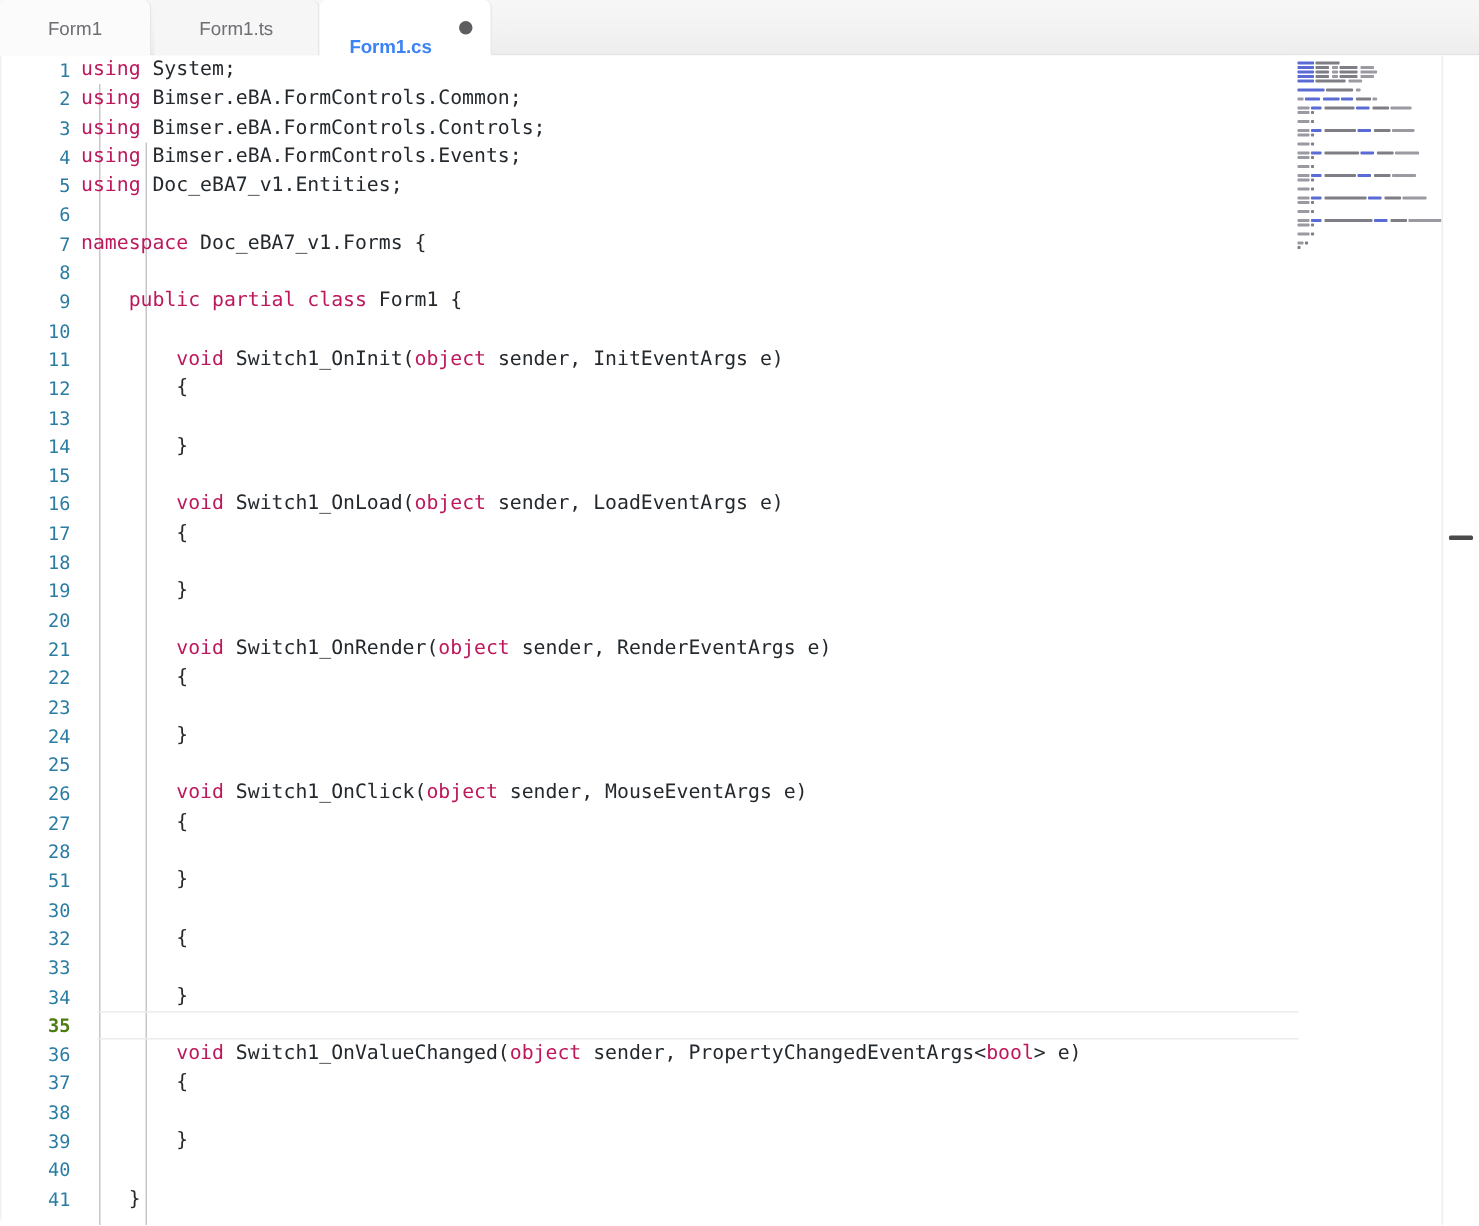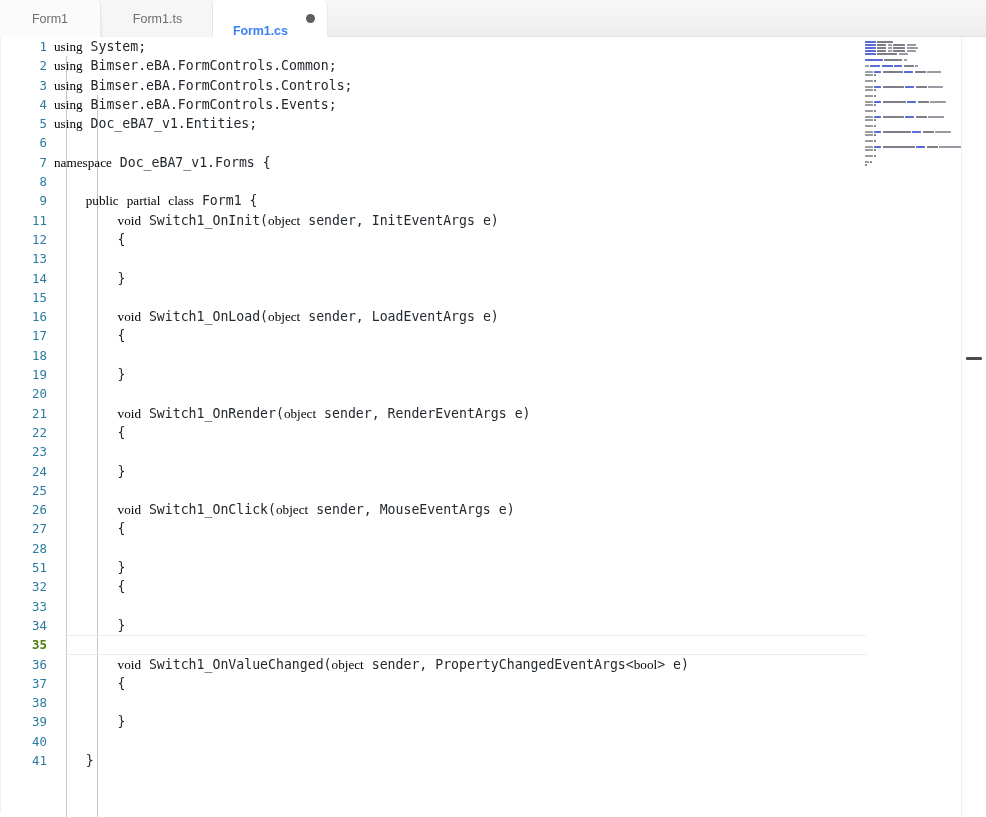--- a/index.html
+++ b/index.html
@@ -147,21 +147,21 @@
     pointer-events: none;
     z-index: 0;
   }
   .guide {
     position: absolute;
     width: 1px;
     background: #c8c8c8;
   }
 
   
-  .kw   { color: #000000; font-family: Liberation Serif, serif; }
+  .kw   { color: #be185d; }
   .pl   { color: #24292e; }
 
   
   .minimap {
     position: absolute;
     right: 24px; top: 0;
     width: 100px;
     height: 780px;
     background: #ffffff;
     overflow: hidden;
@@ -237,39 +237,41 @@
       <div class="codewrap" id="codewrap">
           <div class="line"><div class="gutter">1</div><div class="content"><span class="kw">using</span><span class="pl"> System;</span></div></div>
           <div class="line"><div class="gutter">2</div><div class="content"><span class="kw">using</span><span class="pl"> Bimser.eBA.FormControls.Common;</span></div></div>
           <div class="line"><div class="gutter">3</div><div class="content"><span class="kw">using</span><span class="pl"> Bimser.eBA.FormControls.Controls;</span></div></div>
           <div class="line"><div class="gutter">4</div><div class="content"><span class="kw">using</span><span class="pl"> Bimser.eBA.FormControls.Events;</span></div></div>
           <div class="line"><div class="gutter">5</div><div class="content"><span class="kw">using</span><span class="pl"> Doc_eBA7_v1.Entities;</span></div></div>
           <div class="line"><div class="gutter">6</div><div class="content"></div></div>
           <div class="line"><div class="gutter">7</div><div class="content"><span class="kw">namespace</span><span class="pl"> Doc_eBA7_v1.Forms {</span></div></div>
           <div class="line"><div class="gutter">8</div><div class="content"></div></div>
           <div class="line"><div class="gutter">9</div><div class="content"><span class="pl">    </span><span class="kw">public</span><span class="pl"> </span><span class="kw">partial</span><span class="pl"> </span><span class="kw">class</span><span class="pl"> Form1 {</span></div></div>
+          <div class="line"><div class="gutter">10</div><div class="content"></div></div>
           <div class="line"><div class="gutter">11</div><div class="content"><span class="pl">        </span><span class="kw">void</span><span class="pl"> Switch1_OnInit(</span><span class="kw">object</span><span class="pl"> sender, InitEventArgs e)</span></div></div>
           <div class="line"><div class="gutter">12</div><div class="content"><span class="pl">        {</span></div></div>
           <div class="line"><div class="gutter">13</div><div class="content"></div></div>
           <div class="line"><div class="gutter">14</div><div class="content"><span class="pl">        }</span></div></div>
           <div class="line"><div class="gutter">15</div><div class="content"></div></div>
           <div class="line"><div class="gutter">16</div><div class="content"><span class="pl">        </span><span class="kw">void</span><span class="pl"> Switch1_OnLoad(</span><span class="kw">object</span><span class="pl"> sender, LoadEventArgs e)</span></div></div>
           <div class="line"><div class="gutter">17</div><div class="content"><span class="pl">        {</span></div></div>
           <div class="line"><div class="gutter">18</div><div class="content"></div></div>
           <div class="line"><div class="gutter">19</div><div class="content"><span class="pl">        }</span></div></div>
           <div class="line"><div class="gutter">20</div><div class="content"></div></div>
           <div class="line"><div class="gutter">21</div><div class="content"><span class="pl">        </span><span class="kw">void</span><span class="pl"> Switch1_OnRender(</span><span class="kw">object</span><span class="pl"> sender, RenderEventArgs e)</span></div></div>
           <div class="line"><div class="gutter">22</div><div class="content"><span class="pl">        {</span></div></div>
           <div class="line"><div class="gutter">23</div><div class="content"></div></div>
           <div class="line"><div class="gutter">24</div><div class="content"><span class="pl">        }</span></div></div>
           <div class="line"><div class="gutter">25</div><div class="content"></div></div>
           <div class="line"><div class="gutter">26</div><div class="content"><span class="pl">        </span><span class="kw">void</span><span class="pl"> Switch1_OnClick(</span><span class="kw">object</span><span class="pl"> sender, MouseEventArgs e)</span></div></div>
           <div class="line"><div class="gutter">27</div><div class="content"><span class="pl">        {</span></div></div>
           <div class="line"><div class="gutter">28</div><div class="content"></div></div>
           <div class="line"><div class="gutter">51</div><div class="content"><span class="pl">        }</span></div></div>
+          <div class="line"><div class="gutter">30</div><div class="content"></div></div>
           <div class="line"><div class="gutter">32</div><div class="content"><span class="pl">        {</span></div></div>
           <div class="line"><div class="gutter">33</div><div class="content"></div></div>
           <div class="line"><div class="gutter">34</div><div class="content"><span class="pl">        }</span></div></div>
           <div class="line active"><div class="gutter">35</div><div class="content"></div></div>
           <div class="line"><div class="gutter">36</div><div class="content"><span class="pl">        </span><span class="kw">void</span><span class="pl"> Switch1_OnValueChanged(</span><span class="kw">object</span><span class="pl"> sender, PropertyChangedEventArgs&lt;</span><span class="kw">bool</span><span class="pl">&gt; e)</span></div></div>
           <div class="line"><div class="gutter">37</div><div class="content"><span class="pl">        {</span></div></div>
           <div class="line"><div class="gutter">38</div><div class="content"></div></div>
           <div class="line"><div class="gutter">39</div><div class="content"><span class="pl">        }</span></div></div>
           <div class="line"><div class="gutter">40</div><div class="content"></div></div>
           <div class="line"><div class="gutter">41</div><div class="content"><span class="pl">    }</span></div></div>

